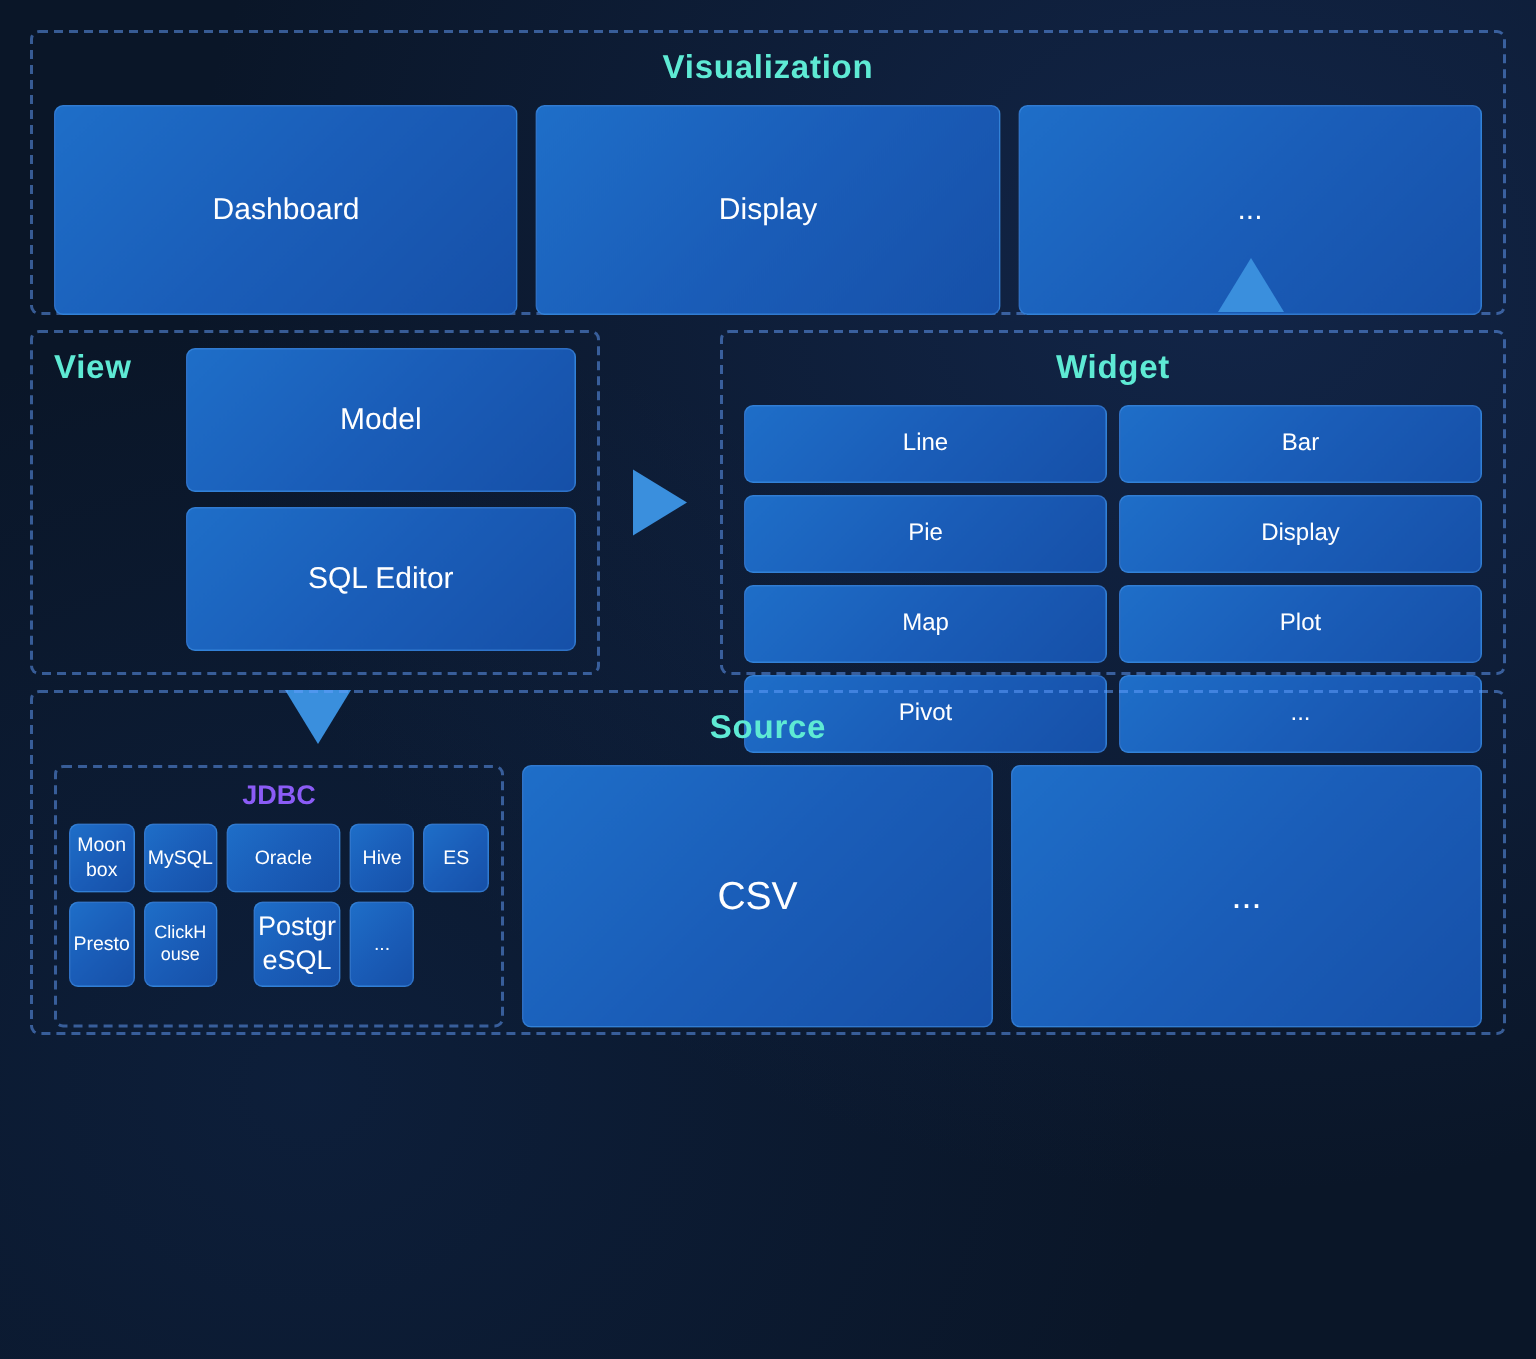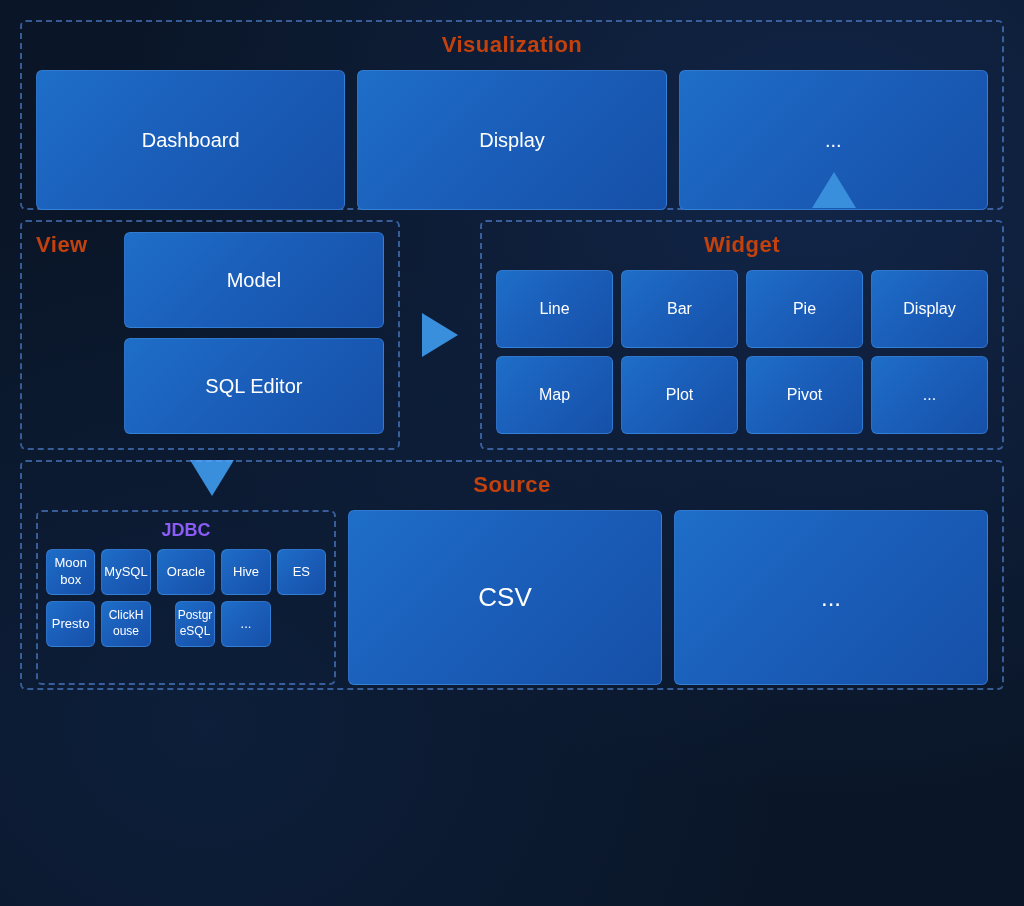--- a/index.html
+++ b/index.html
@@ -37,21 +37,21 @@
     
     .section {
       border: 2px dashed rgba(100, 160, 255, 0.5);
       border-radius: 6px;
       padding: 10px 14px 14px;
       position: relative;
     }
 
     .section-title {
       text-align: center;
-      color: #c2410c;
+      color: #5eead4;
       font-size: 22px;
       font-weight: 600;
       margin-bottom: 12px;
       letter-spacing: 0.5px;
     }
 
     
     .card {
       background: linear-gradient(135deg, #1e6ec8 0%, #1a5db8 50%, #1650a8 100%);
       border-radius: 6px;
@@ -168,21 +168,21 @@
 
     
     .widget-section {
       flex: 1;
       display: flex;
       flex-direction: column;
     }
 
     .widget-grid {
       display: grid;
-      grid-template-columns: repeat(4, 1fr);
+      grid-template-columns: repeat(2, 1fr);
       grid-template-rows: repeat(2, 1fr);
       gap: 8px;
       flex: 1;
     }
 
     .widget-grid .card {
       font-size: 16px;
       min-height: 52px;
     }
 
@@ -345,21 +345,21 @@
           <div class="card">
             <span>ES</span>
           </div>
           <div class="card">
             <span>Presto</span>
           </div>
           <div class="card" style="white-space:pre-line; font-size:12px;">
             <span>ClickH
 ouse</span>
           </div>
-          <div class="card" style="white-space:pre-line; font-size:12px;margin-left:18px;">
+          <div class="card" style="white-space:pre-line; font-size:18px;margin-left:18px;">
             <span>Postgr
 eSQL</span>
           </div>
           <div class="card">
             <span>...</span>
           </div>
         </div>
       </div>
 
       <div class="card csv-card">

